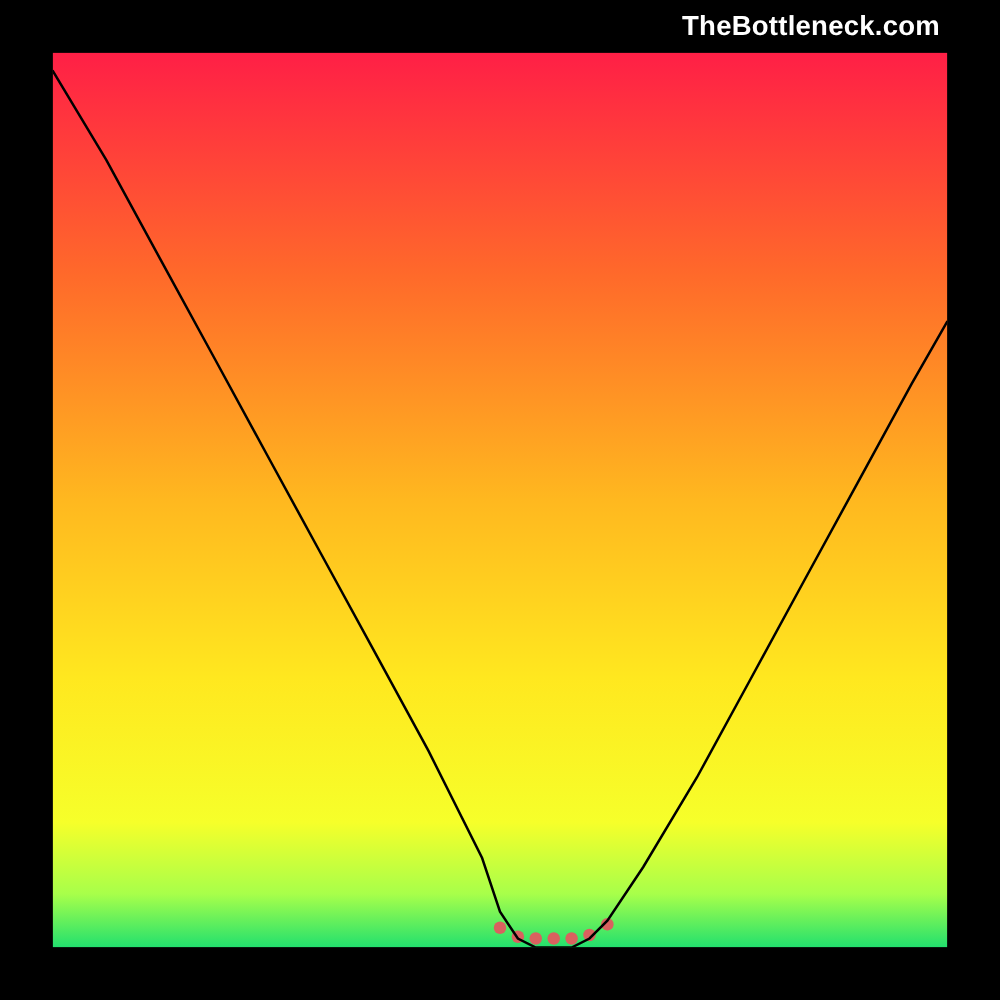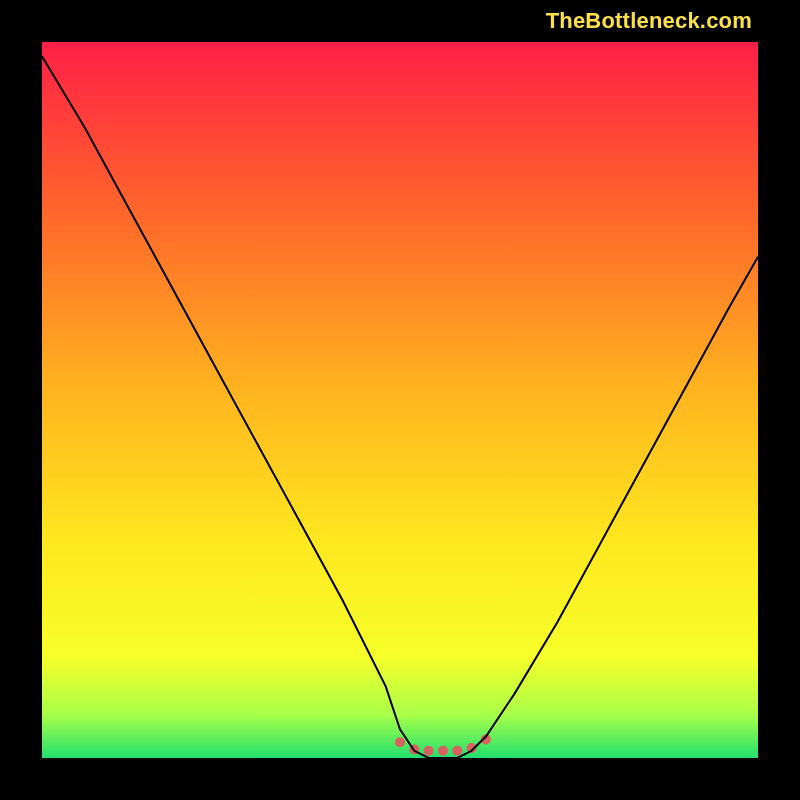--- a/index.html
+++ b/index.html
@@ -1,18 +1,18 @@
 <!DOCTYPE html>
 <html><head>
 <meta charset="utf-8">
 <style>
   html,body{margin:0;padding:0;width:800px;height:800px;background:#000;overflow:hidden;font-family:Arial,Helvetica,sans-serif}
   .frame{position:absolute;left:0;top:0;width:800px;height:800px;box-sizing:border-box;border:42px solid #000}
   .plot{position:absolute;left:42px;top:42px;width:716px;height:716px;overflow:hidden}
-  .watermark{position:absolute;top:8px;right:48px;font-size:22px;font-weight:600;color:#fde047;letter-spacing:.2px}
+  .watermark{position:absolute;top:8px;right:48px;font-size:22px;font-weight:600;color:#ffffff;letter-spacing:.2px}
   svg{position:absolute;left:0;top:0;width:716px;height:716px;display:block}
 </style>
 </head>
 <body>
 
 <div class="frame"></div>
 
 <div class="plot">
   <svg viewBox="0 0 716 716" preserveAspectRatio="none">
     <defs>

